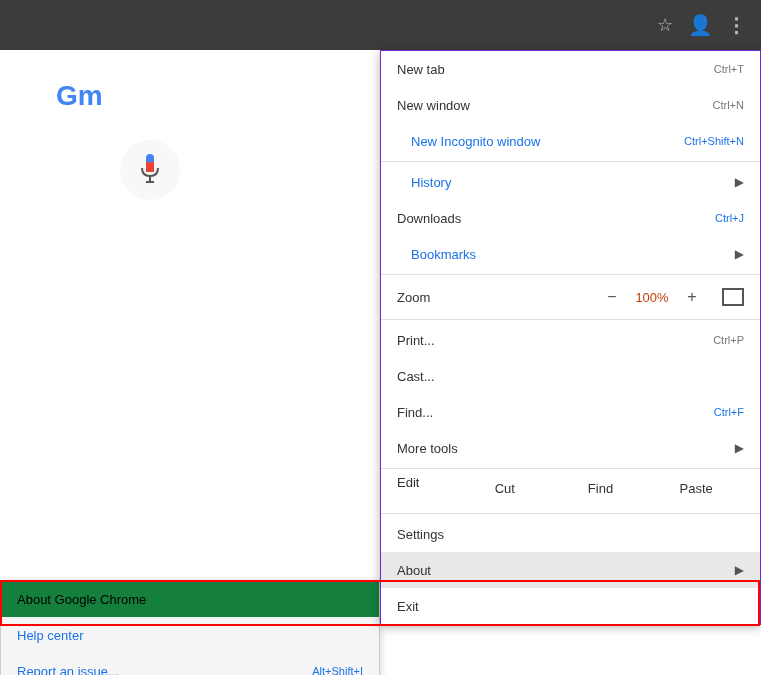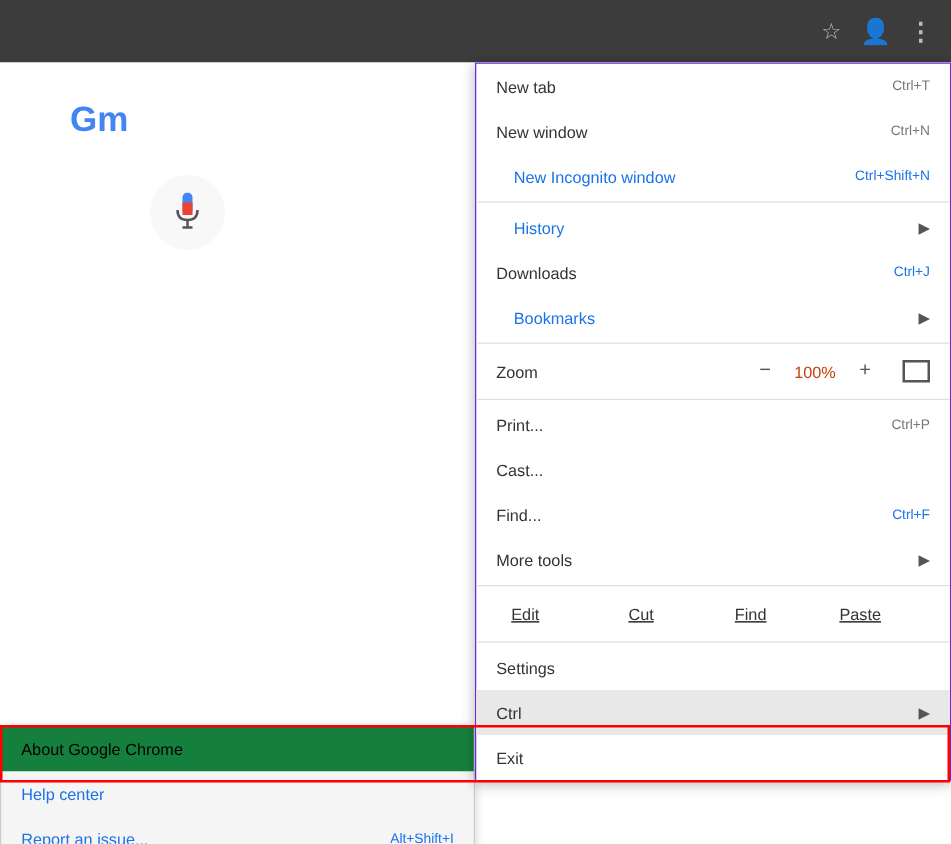--- a/index.html
+++ b/index.html
@@ -159,25 +159,23 @@
       border: 2px solid #555;
       width: 22px;
       height: 18px;
       margin-left: 8px;
       cursor: pointer;
     }
 
     
     .edit-row {
       display: flex;
-      align-items: center;
-      padding: 4px 28px;
+      padding: 4px 16px;
       min-height: 40px;
       gap: 0;
-      text-decoration: underline;
     }
     .edit-label {
       font-size: 13px;
       color: #333;
       width: 60px;
     }
     .edit-btn {
       flex: 1;
       text-align: center;
       font-size: 13px;
@@ -322,21 +320,21 @@
       <span class="edit-btn">Paste</span>
     </div>
 
     <div class="menu-divider"></div>
 
     <div class="menu-item">
       <span>Settings</span>
     </div>
 
     <div class="menu-item highlighted" style="background:#e8e8e8;">
-      <span>Ctrl</span>
+      <span>About</span>
       <span class="menu-arrow">▶</span>
     </div>
 
     <div class="menu-item">
       <span>Exit</span>
     </div>
 
   </div>
 
   <div class="left-sub" style="top:530px; left:0; width:380px; background:#f5f5f5; border:1px solid #ccc; z-index:98;">

